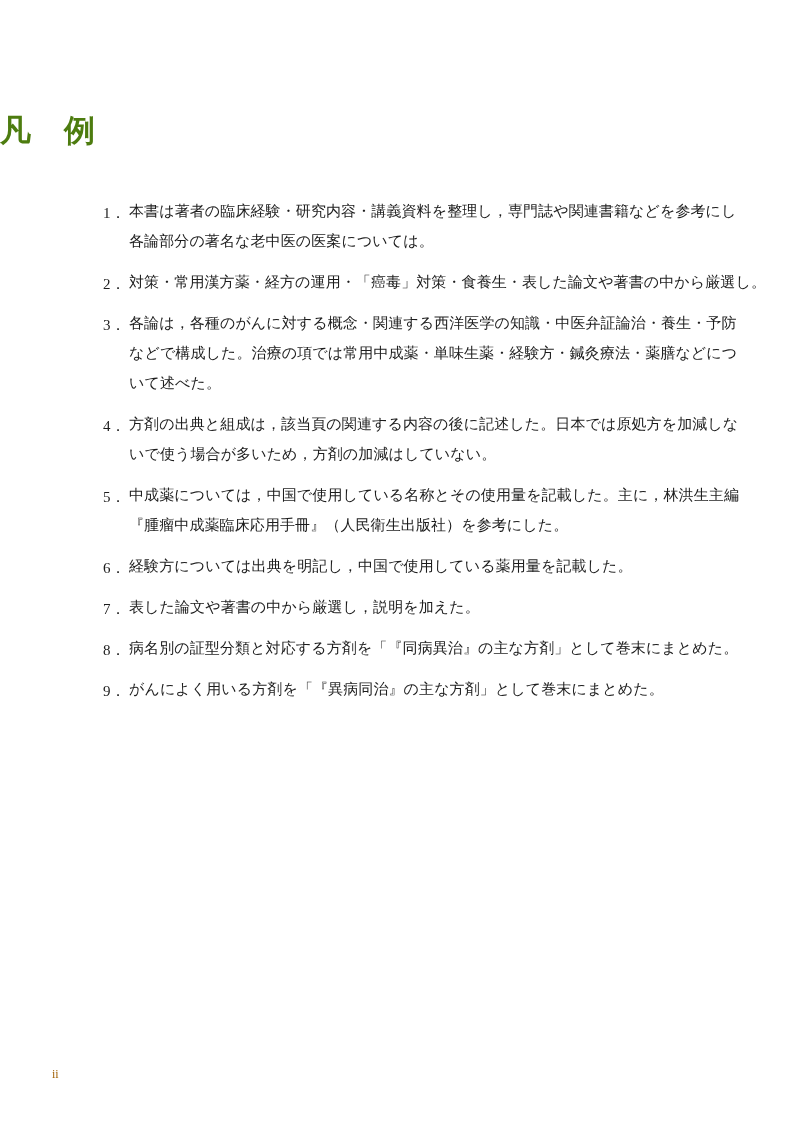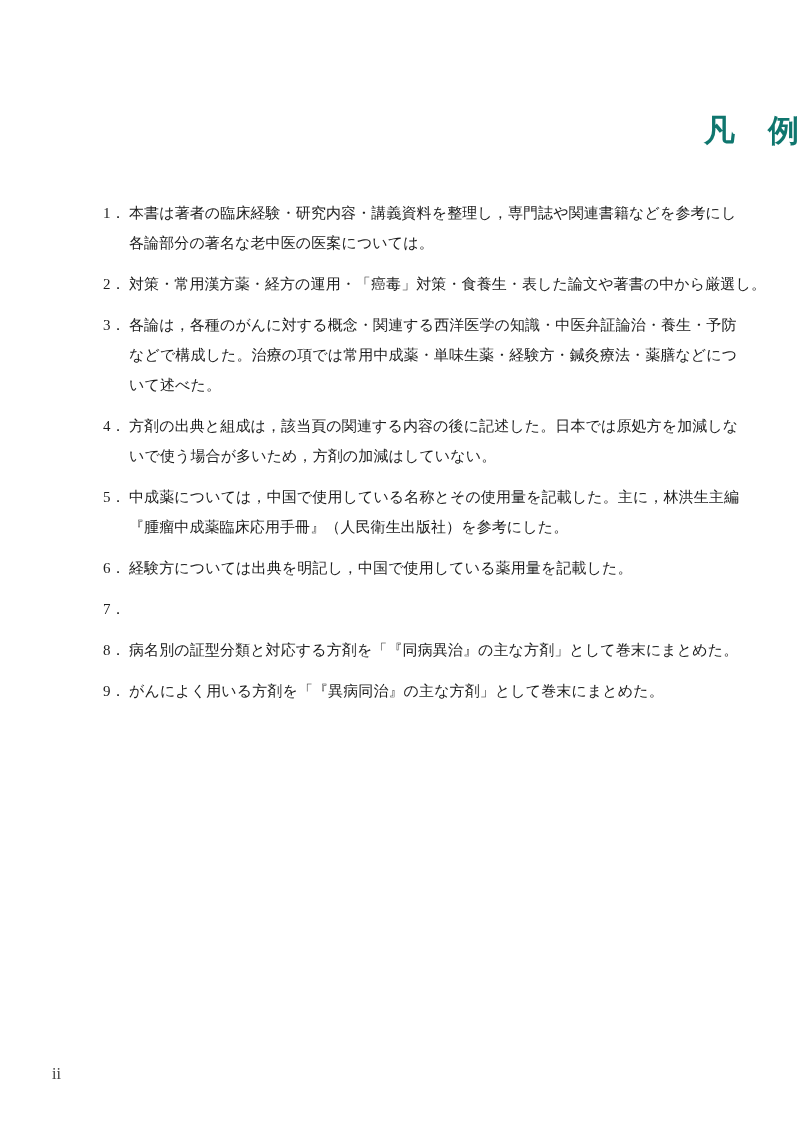--- a/index.html
+++ b/index.html
@@ -15,25 +15,25 @@
     overflow: hidden;
     font-family: "Liberation Serif", "DejaVu Serif", serif;
     color: #1c1c1c;
   }
   .title {
     position: absolute;
     top: 110px;
     left: 0;
     width: 100%;
     margin: 0;
-    text-align: right;
+    text-align: left;
     font-size: 31px;
     font-weight: bold;
     letter-spacing: 1px;
-    color: #0f766e;
+    color: #4d7c0f;
   }
   .notes {
     position: absolute;
     top: 198px;
     left: 103px;
     width: 625px;
   }
   .note-item {
     display: flex;
     align-items: flex-start;
@@ -41,34 +41,35 @@
   }
   .note-number {
     flex: 0 0 26px;
     width: 26px;
     font-size: 15px;
     line-height: 30px;
     white-space: nowrap;
   }
   .note-body {
     flex: 1 1 auto;
+    font-family: Liberation Mono, monospace;
   }
   .note-line {
     font-size: 15px;
     line-height: 30px;
     letter-spacing: 0.1px;
     white-space: nowrap;
   }
   .folio {
     position: absolute;
     left: 52px;
     top: 1064px;
-    font-size: 16px;
+    font-size: 12px;
     line-height: 20px;
-    color: #404040;
+    color: #a16207;
     text-align: center;
   }
 </style>
 </head>
 <body>
 
 <div class="page">
   <h1 class="title">凡　例</h1>
   <div class="notes">
       <div class="note-item">
@@ -108,20 +109,21 @@
       </div>
       <div class="note-item">
         <span class="note-number">6．</span>
         <div class="note-body">
           <div class="note-line">経験方については出典を明記し，中国で使用している薬用量を記載した。</div>
         </div>
       </div>
       <div class="note-item">
         <span class="note-number">7．</span>
         <div class="note-body">
+          <div class="note-line">表した論文や著書の中から厳選し，説明を加えた。</div>
         </div>
       </div>
       <div class="note-item">
         <span class="note-number">8．</span>
         <div class="note-body">
           <div class="note-line">病名別の証型分類と対応する方剤を「『同病異治』の主な方剤」として巻末にまとめた。</div>
         </div>
       </div>
       <div class="note-item">
         <span class="note-number">9．</span>

